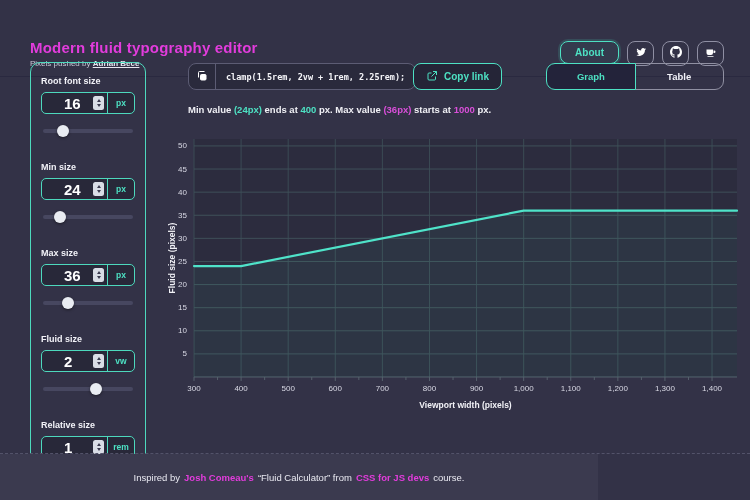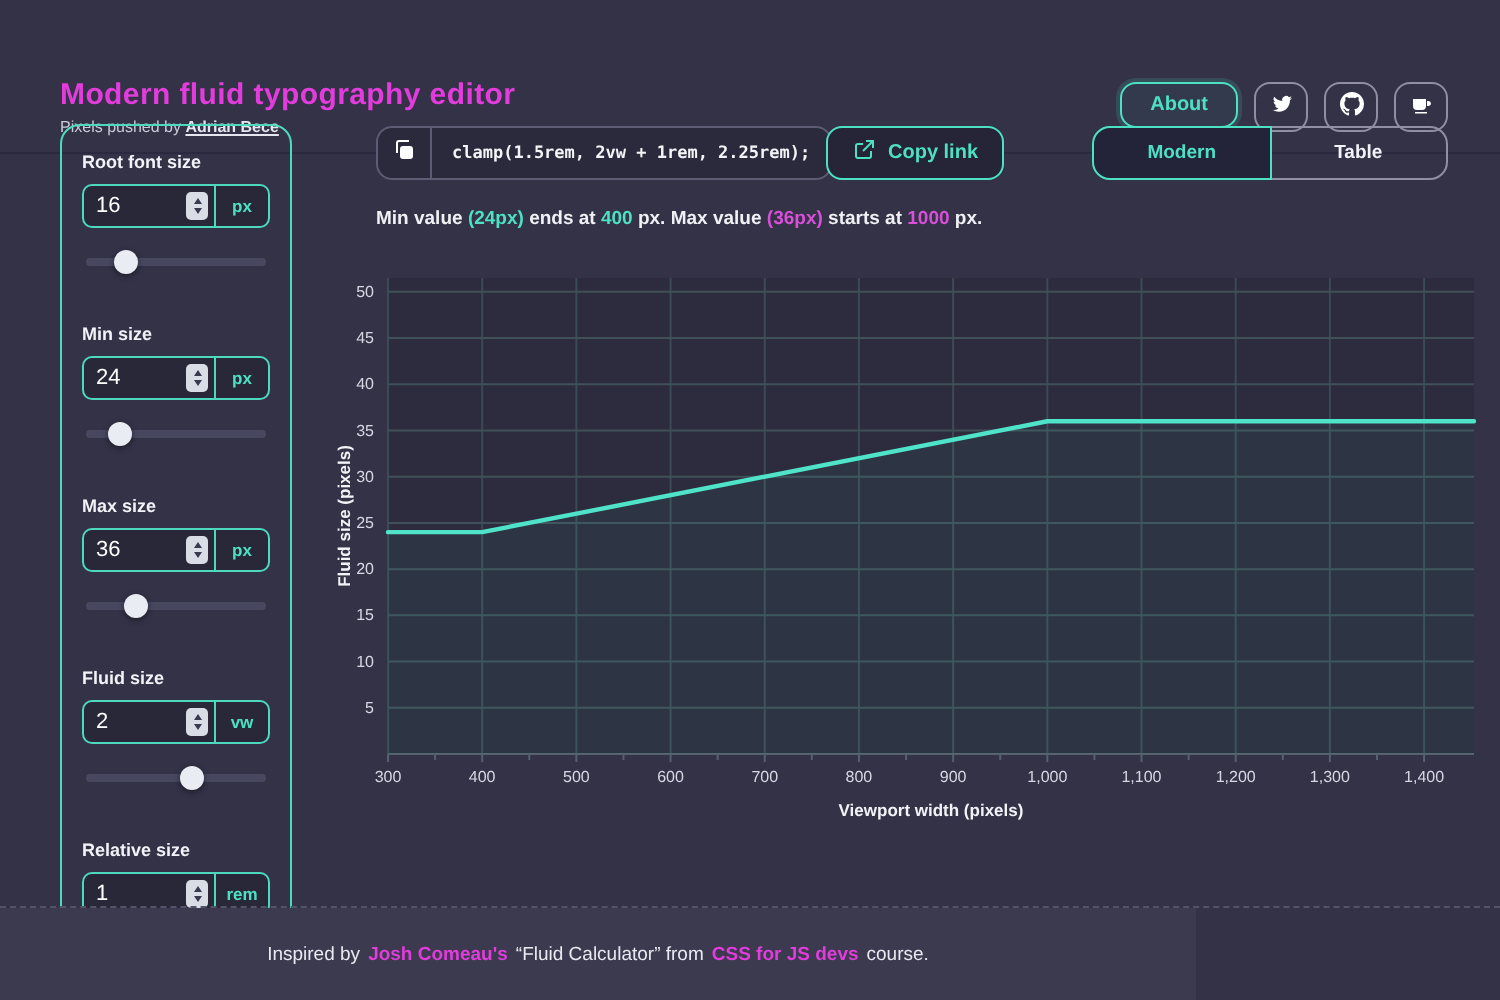--- a/index.html
+++ b/index.html
@@ -46,21 +46,21 @@
   .control { }
   .ctl-label { font-size: 9px; font-weight: bold; color: #f2f2f8; margin-bottom: 6px; }
   .input-group {
     display: flex; align-items: stretch; height: 22px;
     border: 1px solid #4dd9bd; border-radius: 5px; background: #282839; overflow: hidden;
   }
   .val-wrap {
     flex: 1; display: flex; align-items: center; gap: 3px;
     padding: 0 3px 0 6px; border-right: 1px solid #4dd9bd;
   }
-  .val-text { flex: 1; font-size: 11px; font-weight: normal; color: #fff; }
+  .val-text { flex: 1; font-size: 15px; font-weight: bold; color: #fff; margin-left: 16px; }
   .stepper {
     width: 11px; height: 14px; background: #d9dde6; border-radius: 2.5px;
     display: flex; flex-direction: column; align-items: center; justify-content: center; gap: 1.5px;
     cursor: pointer;
   }
   .arrow-up { width:0; height:0; border-left:2.5px solid transparent; border-right:2.5px solid transparent; border-bottom:3px solid #3a3a4e; }
   .arrow-down { width:0; height:0; border-left:2.5px solid transparent; border-right:2.5px solid transparent; border-top:3px solid #3a3a4e; }
   .unit {
     width: 26px; display: flex; align-items: center; justify-content: center;
     color: #4de1c3; font-size: 8.5px; font-weight: bold;
@@ -262,21 +262,21 @@
 <button class="copy-link-btn">
   <span><svg viewBox="0 0 24 24" width="12" height="12">
         <path d="M19 13v5a2 2 0 0 1-2 2H6a2 2 0 0 1-2-2V8a2 2 0 0 1 2-2h5"></path>
         <path d="M14 3h7v7"></path>
         <path d="M21 3l-10 10"></path>
       </svg></span>
   <span>Copy link</span>
 </button>
 
 <div class="view-toggle">
-  <button class="tab active">Modern</button>
+  <button class="tab active">Graph</button>
   <button class="tab">Table</button>
 </div>
 
 <div class="info-line">
   <span>Min value</span>
   <span class="t-teal">(24px)</span>
   <span>ends at</span>
   <span class="t-teal">400</span>
   <span>px.</span>
   <span>Max value</span>

